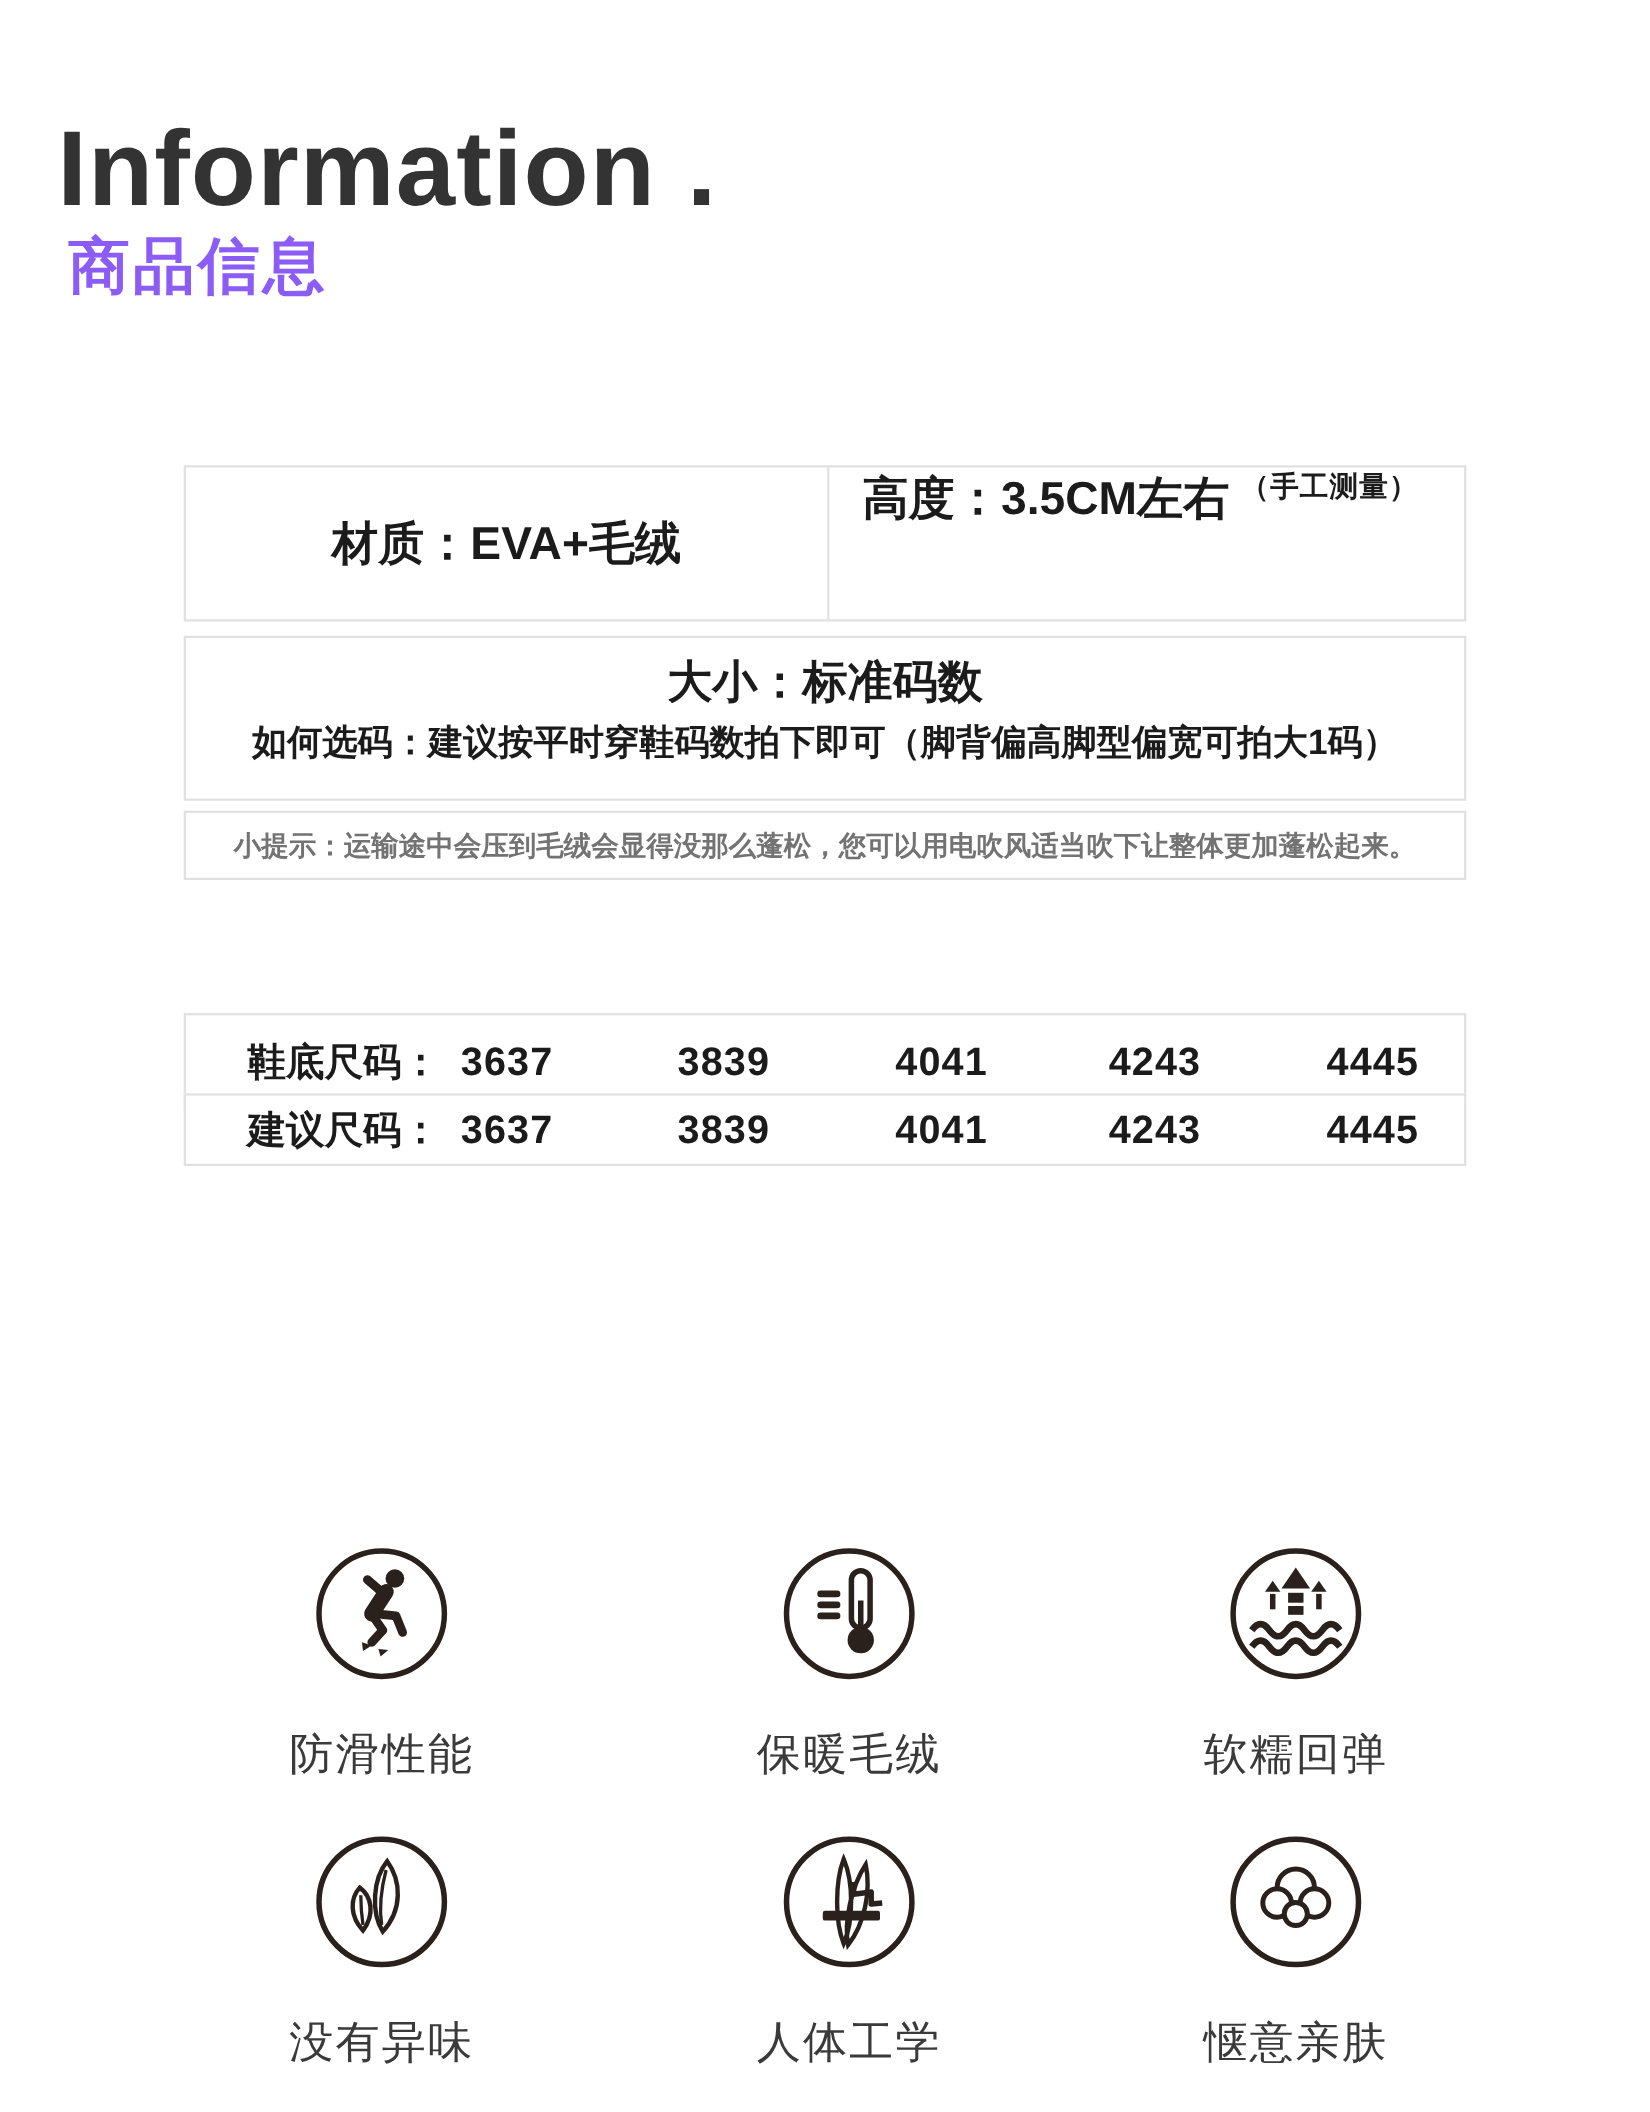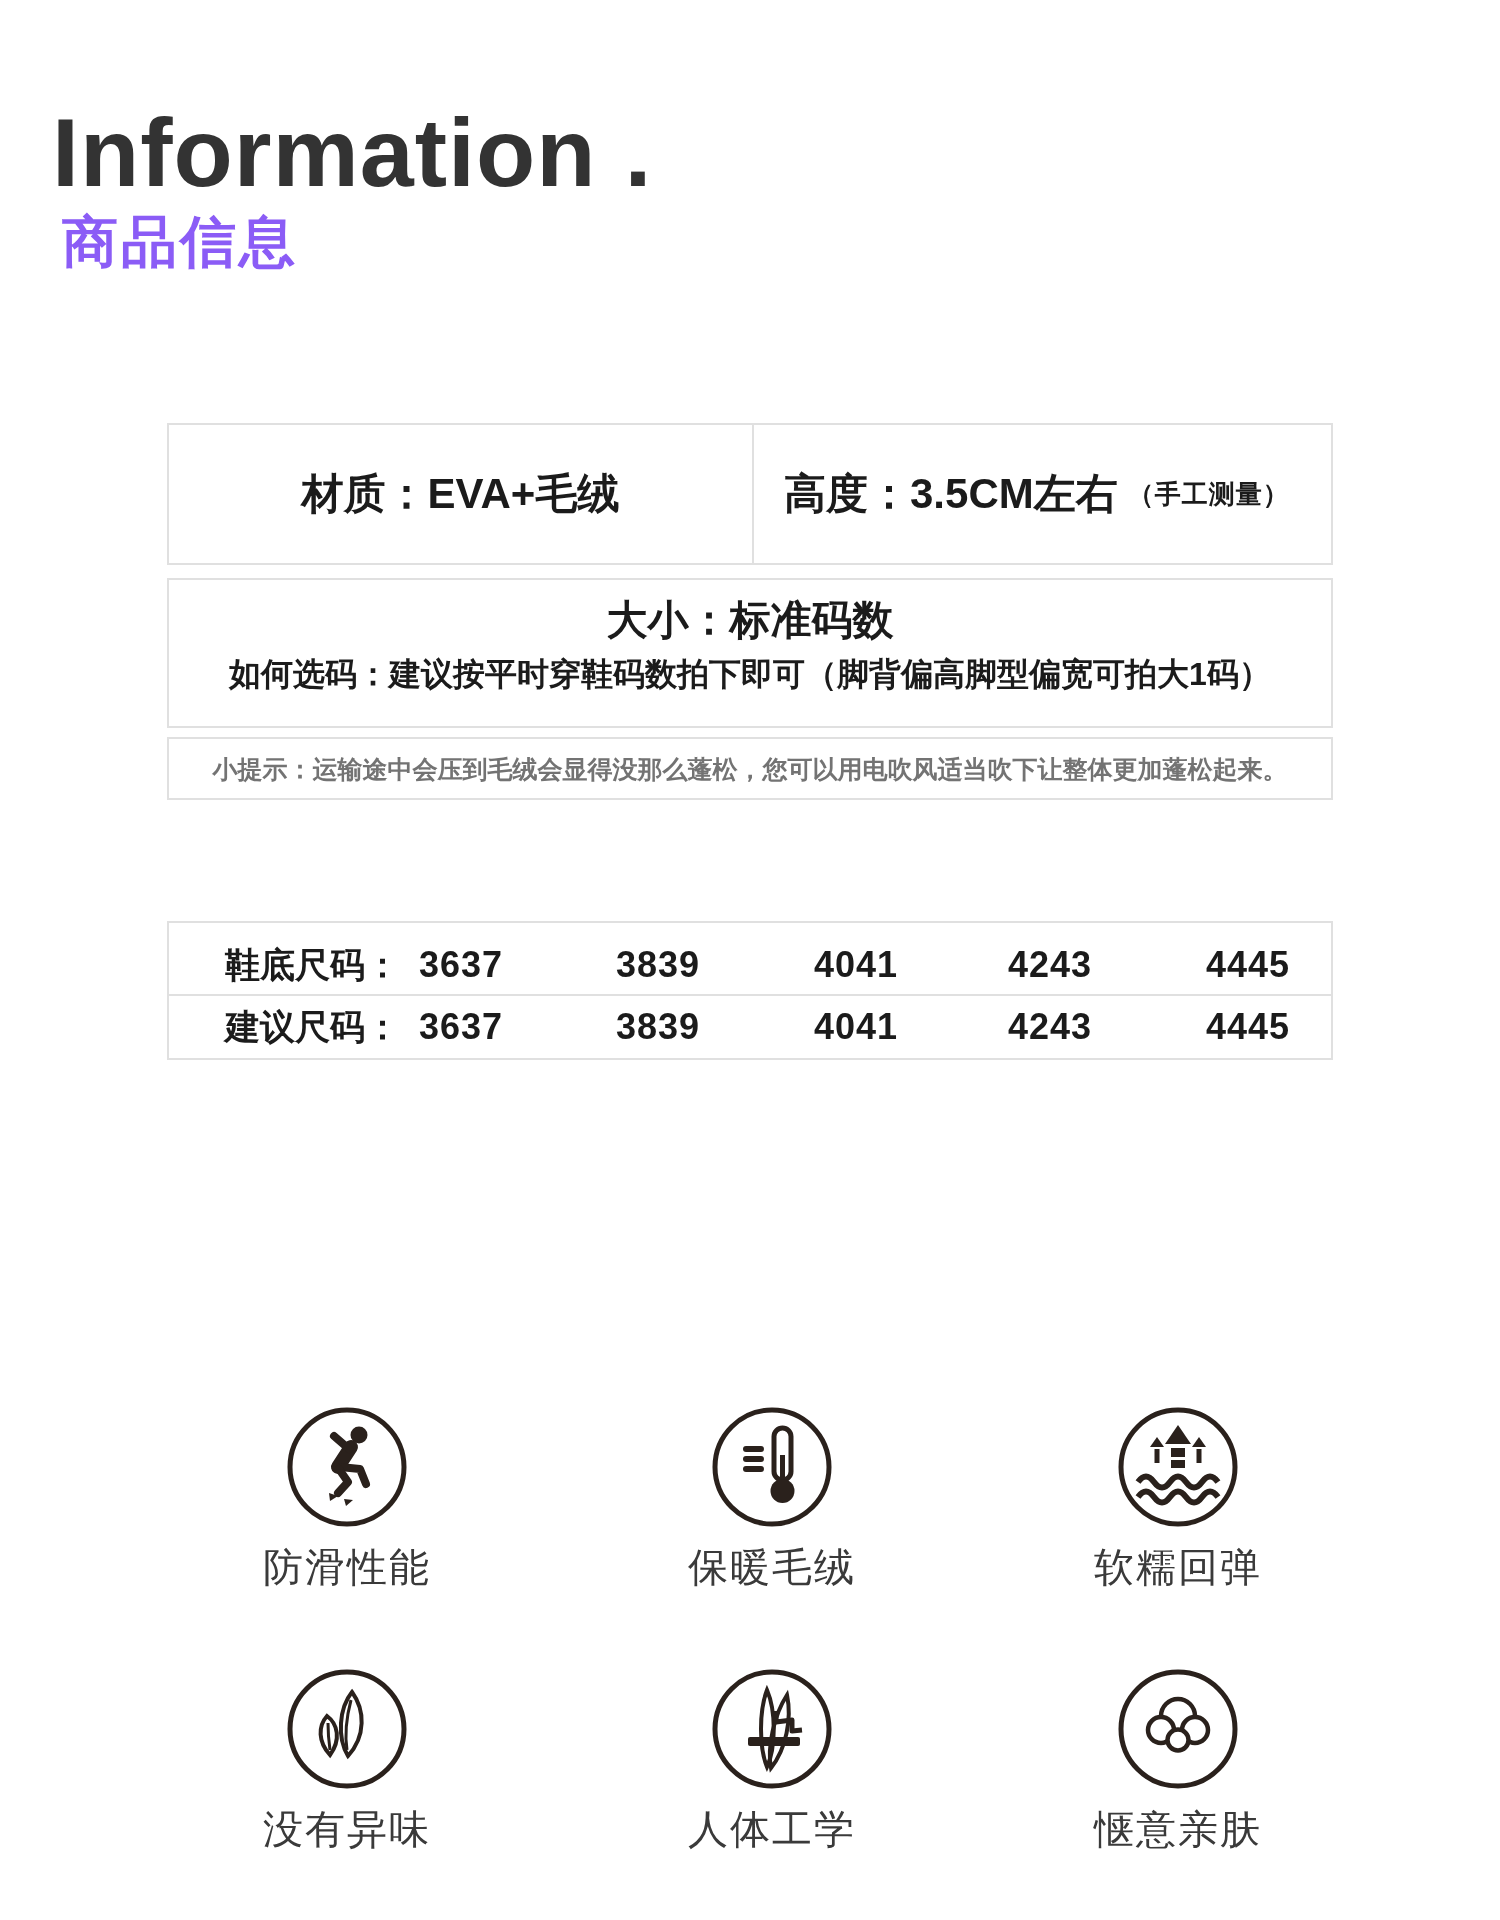--- a/index.html
+++ b/index.html
@@ -17,21 +17,21 @@
     font-size:56px;font-weight:800;letter-spacing:3px;color:#8b5cf6;line-height:1;
   }
   
   .box{position:absolute;left:167px;width:1166px;border:2px solid #e0e0e0;background:#fff;box-sizing:border-box;}
   .box-row1{top:423px;height:142px;display:flex;}
   .cell-material{
     width:583px;display:flex;align-items:center;justify-content:center;
     border-right:2px solid #e0e0e0;font-size:42px;font-weight:800;
   }
   .cell-height{
-    flex:1;display:flex;align-items:center;padding-left:30px;
+    flex:1;display:flex;align-items:flex-start;padding-left:30px;
     font-size:42px;font-weight:800;white-space:nowrap;
   }
   .cell-height .note{font-size:26px;font-weight:700;margin-left:10px;letter-spacing:1px;}
   .box-row2{top:578px;height:150px;text-align:center;padding-top:18px;}
   .size-title{font-size:41px;font-weight:800;line-height:1.1;}
   .size-guide{font-size:32px;font-weight:800;margin-top:14px;line-height:1.1;}
   .box-tip{
     top:737px;height:63px;line-height:60px;text-align:center;
     font-size:25px;font-weight:700;
   }
@@ -44,21 +44,21 @@
     font-size:35px;font-weight:800;
   }
   .size-val{
     position:absolute;top:0;bottom:0;display:flex;align-items:center;
     transform:translateX(-50%);font-size:36px;font-weight:800;letter-spacing:1px;
   }
   .v1{left:292px}.v2{left:489px}.v3{left:687px}.v4{left:881px}.v5{left:1079px}
   
   .feature{position:absolute;width:320px;text-align:center;}
   .feature svg{display:block;margin:0 auto;}
-  .flabel{margin-top:11px;font-size:40px;font-weight:400;letter-spacing:2px;color:#3a3a3a;}
+  .flabel{margin-top:38px;font-size:40px;font-weight:400;letter-spacing:2px;color:#3a3a3a;}
   .f1{left:187px;top:1405px}.f2{left:612px;top:1405px}.f3{left:1018px;top:1405px}
   .f4{left:187px;top:1667px}.f5{left:612px;top:1667px}.f6{left:1018px;top:1667px}
   .ring{fill:none;stroke:#2a211c;stroke-width:5;}
   .stk{fill:none;stroke:#2a211c;}
   .fil{fill:#2a211c;stroke:none;}
 </style>
 </head>
 <body>
 
 <div id="page">

